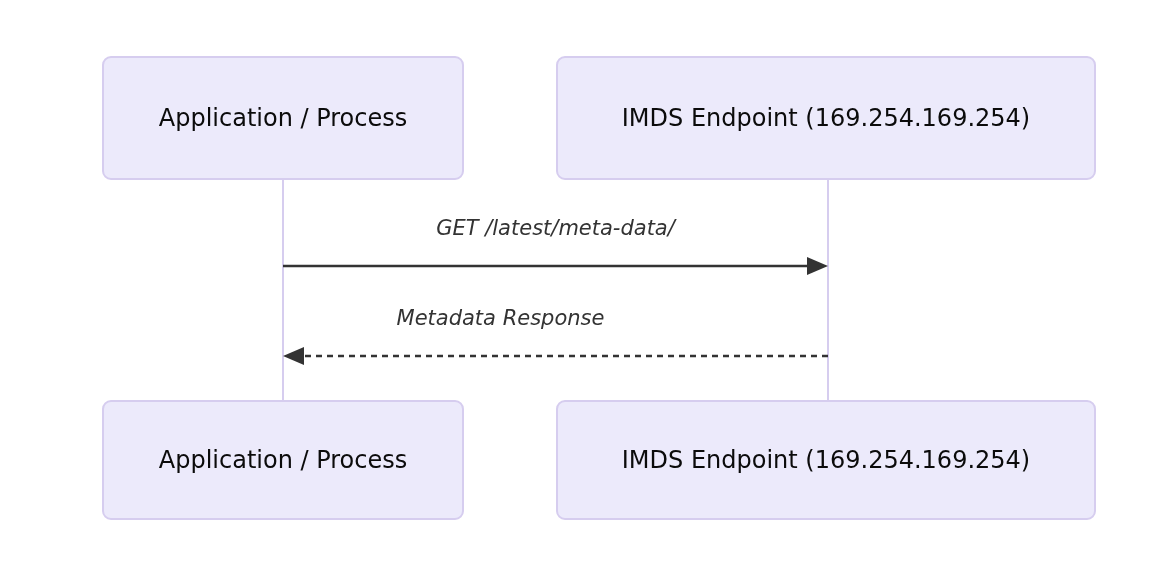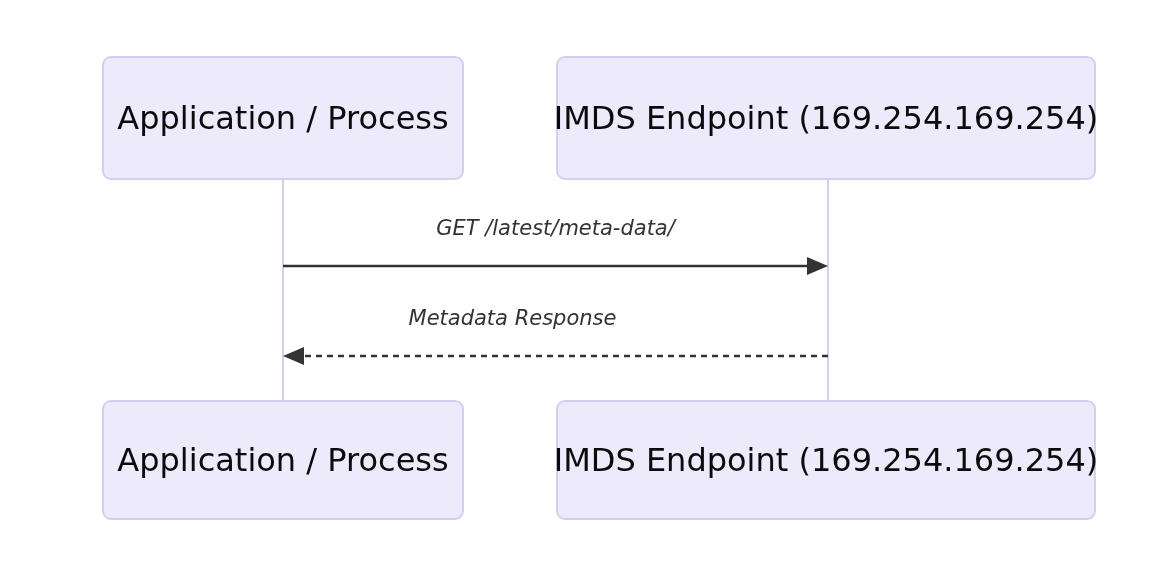--- a/index.html
+++ b/index.html
@@ -26,21 +26,21 @@
     background: #ECEAFB;
     border: 2px solid #D6CDEF;
     border-radius: 9px;
     display: flex;
     align-items: center;
     justify-content: center;
     z-index: 3;
   }
   .actor-label {
     font-family: "DejaVu Sans", sans-serif;
-    font-size: 32px;
+    font-size: 24px;
     font-weight: 400;
     color: #0b0b0b;
     line-height: 1;
     white-space: nowrap;
   }
 
   
   #actor-top-0 { left: 102px; top: 56px;  width: 362px; height: 124px; }
   #actor-top-1 { left: 556px; top: 56px;  width: 540px; height: 124px; }
   
@@ -79,21 +79,21 @@
     overflow: visible;
   }
 
   
   #message-0 { left: 283px; top: 218px; width: 545px; height: 60px; }
   #message-0 .message-label { left: 0; top: 0; width: 545px; }
   #message-0 .msg-svg { left: 0; top: 38px; width: 545px; height: 20px; }
 
   
   #message-1 { left: 283px; top: 308px; width: 545px; height: 60px; }
-  #message-1 .message-label { left: 12px; top: 0; width: 435px; }
+  #message-1 .message-label { left: 0; top: 0; width: 435px; }
   #message-1 .msg-svg { left: 0; top: 38px; width: 545px; height: 20px; }
 </style>
 </head>
 <body>
 
 <div id="diagram-canvas">
 
   <div class="lifeline" id="lifeline-0"></div>
   <div class="lifeline" id="lifeline-1"></div>
 

